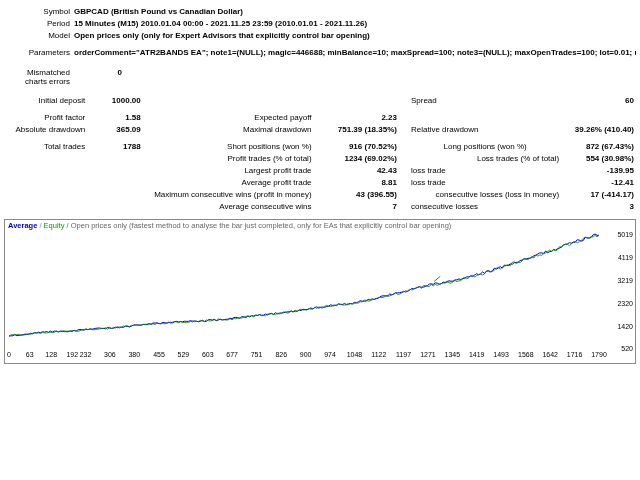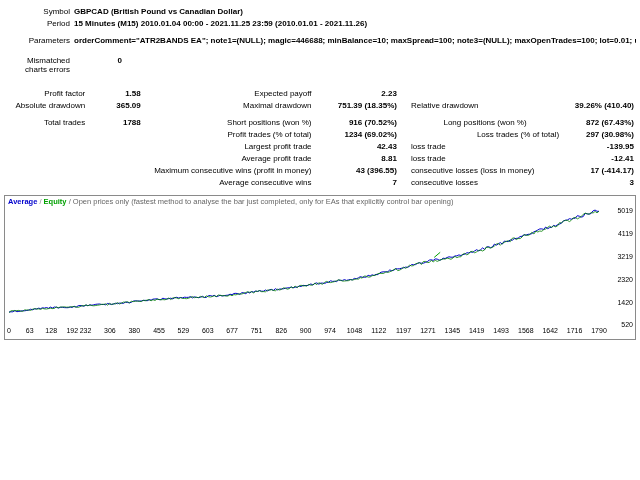--- a/index.html
+++ b/index.html
@@ -59,21 +59,21 @@
     height: 11px;
     font-size: 7.5px;
     line-height: 11px;
     padding-left: 3px;
     white-space: nowrap;
     color: #555;
     border-bottom: 0;
   }
   .legend-balance { color: #0000cc; font-weight: bold; }
   .legend-sep { color: #888; }
-  .legend-equity { color: #00a000; font-weight: bold; }
+  .legend-equity { color: #00a000; font-weight: normal; }
   .legend-note { color: #666; }
 
   .plot {
     position: absolute;
     left: 0;
     top: 12px;
     width: 630px;
     height: 118px;
   }
   .plot svg { display: block; }
@@ -118,20 +118,24 @@
     </colgroup>
     <tbody>
         <tr>
       <td class="lbl">Symbol</td>
       <td class="val" colspan="7">GBPCAD (British Pound vs Canadian Dollar)</td>
     </tr>
     <tr>
       <td class="lbl">Period</td>
       <td class="val" colspan="7">15 Minutes (M15) 2010.01.04 00:00 - 2021.11.25 23:59 (2010.01.01 - 2021.11.26)</td>
     </tr>
+    <tr>
+      <td class="lbl">Model</td>
+      <td class="val" colspan="7">Open prices only (only for Expert Advisors that explicitly control bar opening)</td>
+    </tr>
     <tr class="smallspace">
           <td colspan="8"></td>
         </tr>
     <tr>
       <td class="lbl">Parameters</td>
       <td class="params" colspan="7">orderComment="ATR2BANDS EA"; note1=(NULL); magic=446688; minBalance=10; maxSpread=100; note3=(NULL); maxOpenTrades=100; lot=0.01; useAutoLot=false; autoLotControl=0.00001; note5=(NULL); bandsPeriodExit=380; bandsDeviationExit=2; note7=(NULL); atrBlue=8; atrRed=13; bandsPeriod=340; bandsDeviation=2;</td>
     </tr>
     <tr class="spacer">
           <td colspan="8"></td>
         </tr>
@@ -154,20 +158,28 @@
   <table class="rep">
     <colgroup>
       <col style="width:78px">
       <col style="width:52px">
       <col style="width:160px">
       <col style="width:80px">
       <col style="width:152px">
       <col style="width:70px">
     </colgroup>
     <tbody>
+        <tr>
+      <td class="lbl">Initial deposit</td>
+      <td class="valn">1000.00</td>
+      <td class="lbl"></td>
+      <td class="valn"></td>
+      <td class="lbl" style="text-align:left; padding-left:12px">Spread</td>
+      <td class="valn">60</td>
+    </tr>
     <tr class="smallspace">
           <td colspan="6"></td>
         </tr>
     <tr>
       <td class="lbl">Profit factor</td>
       <td class="valn">1.58</td>
       <td class="lbl">Expected payoff</td>
       <td class="valn">2.23</td>
       <td class="lbl" style="text-align:left; padding-left:12px"></td>
       <td class="valn"></td>
@@ -190,21 +202,21 @@
       <td class="valn">916 (70.52%)</td>
       <td class="lbl" style="text-align:center; padding-left:12px">Long positions (won %)</td>
       <td class="valn">872 (67.43%)</td>
     </tr>
     <tr>
       <td class="lbl"></td>
       <td class="valn"></td>
       <td class="lbl">Profit trades (% of total)</td>
       <td class="valn">1234 (69.02%)</td>
       <td class="lbl" style="text-align:right; padding-left:12px">Loss trades (% of total)</td>
-      <td class="valn">297 (30.98%)</td>
+      <td class="valn">554 (30.98%)</td>
     </tr>
     <tr>
       <td class="lbl"></td>
       <td class="valn"></td>
       <td class="lbl">Largest  profit trade</td>
       <td class="valn">42.43</td>
       <td class="lbl" style="text-align:left; padding-left:12px">loss trade</td>
       <td class="valn">-139.95</td>
     </tr>
     <tr>
@@ -213,21 +225,21 @@
       <td class="lbl">Average  profit trade</td>
       <td class="valn">8.81</td>
       <td class="lbl" style="text-align:left; padding-left:12px">loss trade</td>
       <td class="valn">-12.41</td>
     </tr>
     <tr>
       <td class="lbl"></td>
       <td class="valn"></td>
       <td class="lbl">Maximum  consecutive wins (profit in money)</td>
       <td class="valn">43 (396.55)</td>
-      <td class="lbl" style="text-align:left; padding-left:12px">consecutive losses (loss in money)</td>
+      <td class="lbl" style="text-align:right; padding-left:12px">consecutive losses (loss in money)</td>
       <td class="valn">17 (-414.17)</td>
     </tr>
     <tr>
       <td class="lbl"></td>
       <td class="valn"></td>
       <td class="lbl">Average  consecutive wins</td>
       <td class="valn">7</td>
       <td class="lbl" style="text-align:left; padding-left:12px">consecutive losses</td>
       <td class="valn">3</td>
     </tr>

